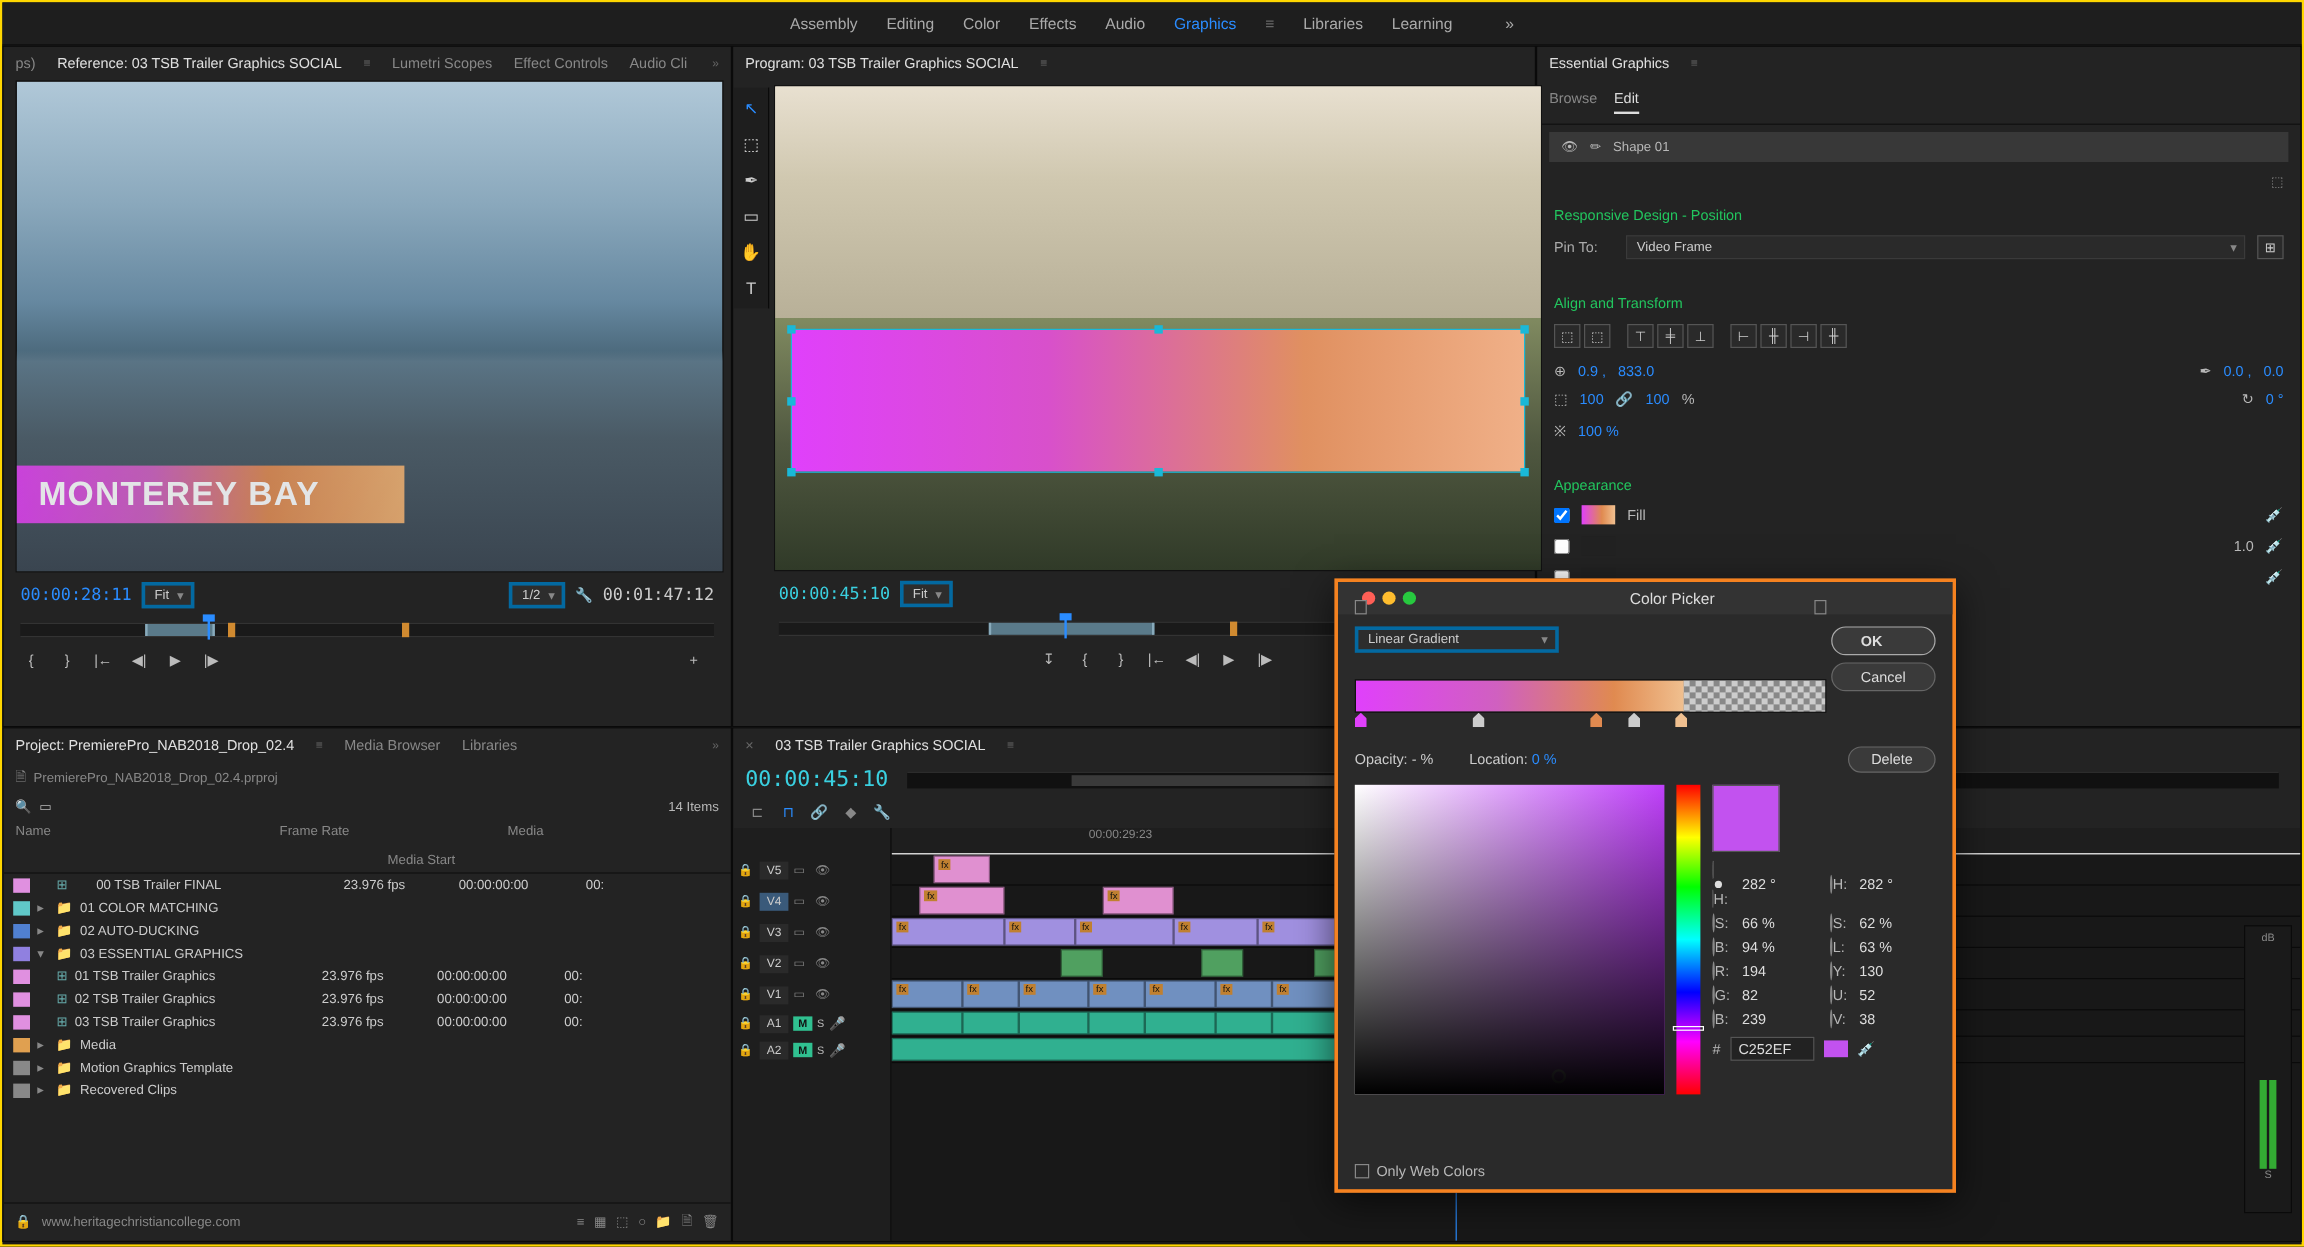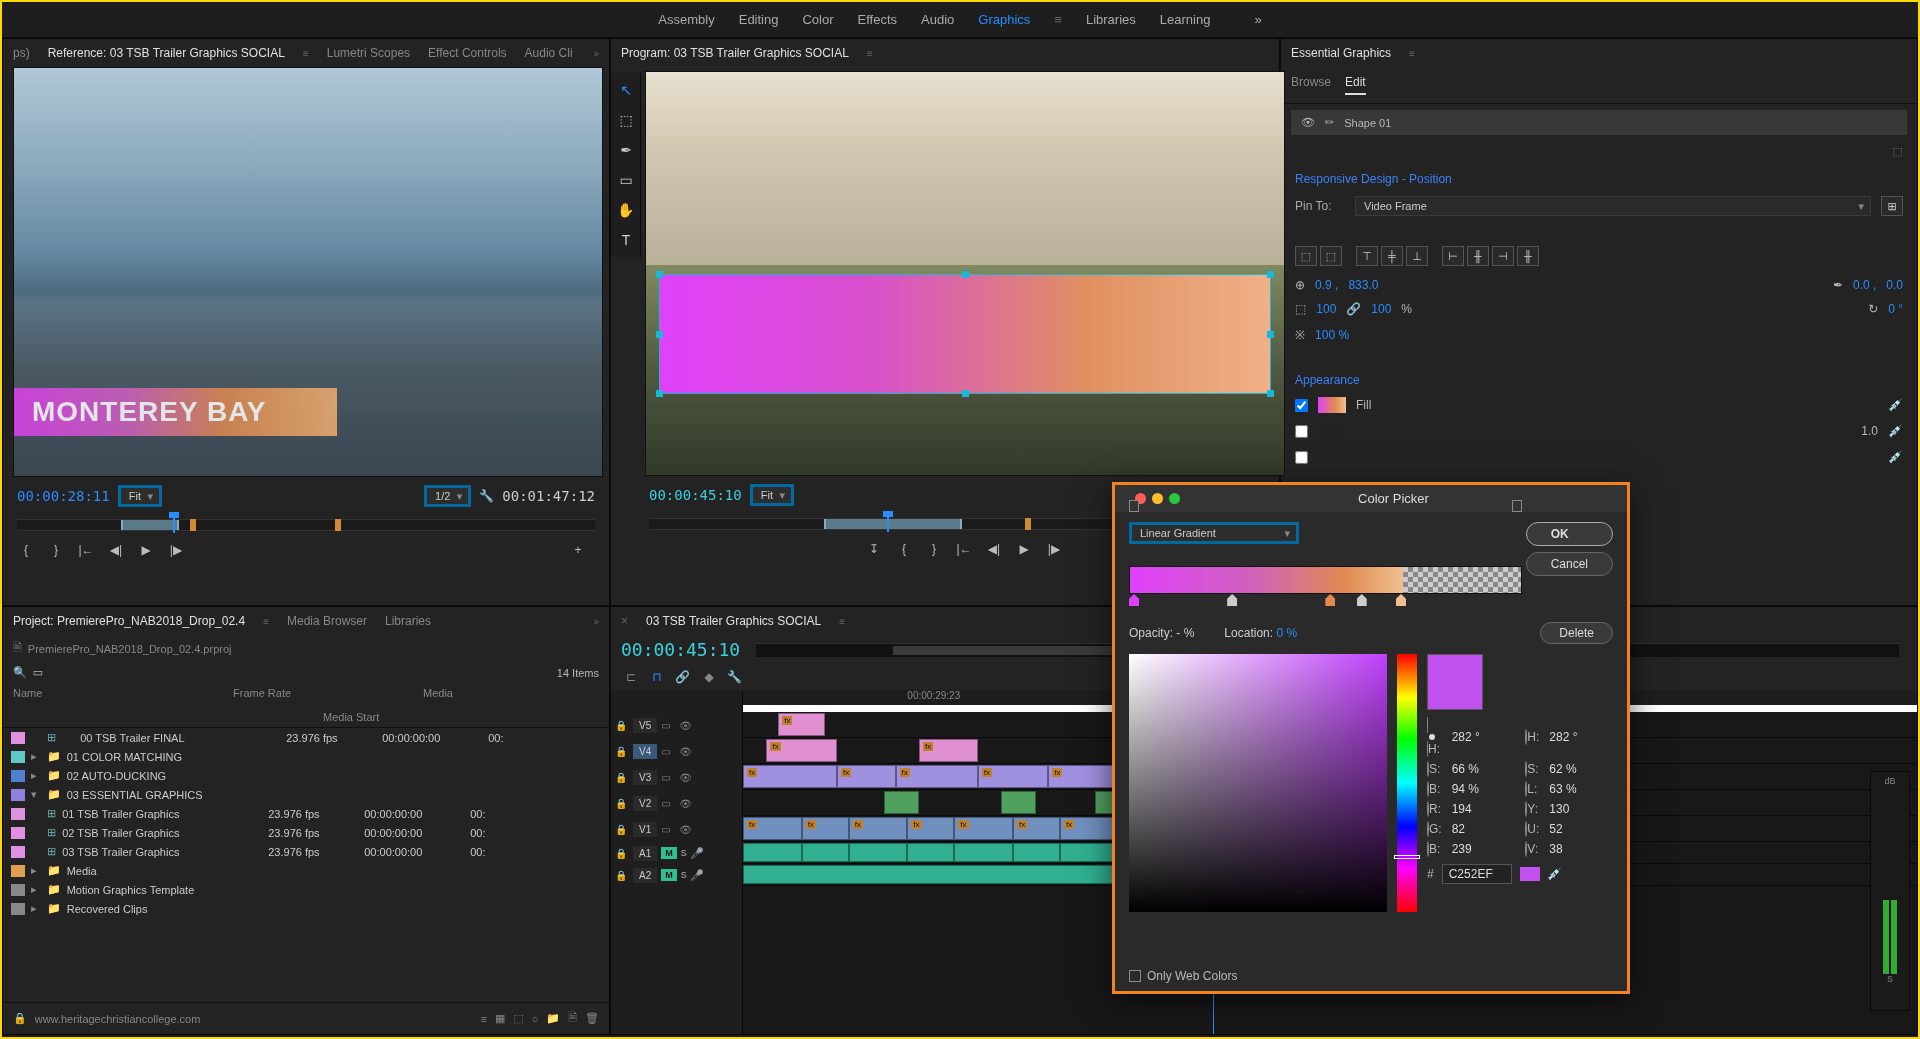--- a/index.html
+++ b/index.html
@@ -59,21 +59,21 @@
 .program-video .sel-rect .h-tm{top:-4px;left:50%;margin-left:-3px;} .program-video .sel-rect .h-bm{bottom:-4px;left:50%;margin-left:-3px;}
 .program-video .sel-rect .h-ml{top:50%;left:-4px;margin-top:-3px;} .program-video .sel-rect .h-mr{top:50%;right:-4px;margin-top:-3px;}
 
 
 .eg-panel { background: #232323; display: flex; flex-direction: column; }
 .eg-tabs { display: flex; gap: 14px; padding: 8px 10px; border-bottom: 1px solid #111; font-size:12px;}
 .eg-tabs span { color: #888; cursor: pointer; }
 .eg-tabs span.active { color: #ddd; border-bottom: 2px solid #ddd; padding-bottom: 4px; }
 .eg-layer-row { display: flex; align-items: center; gap: 10px; background: #383838; padding: 6px 10px; margin: 6px 10px; }
 .eg-section { padding: 10px 14px; }
-.eg-section h4 { color: #3b82f6; font-size: 12px; font-weight: normal; margin-bottom: 10px; }
+.eg-section h4 { color: #22c55e; font-size: 12px; font-weight: normal; margin-bottom: 10px; }
 .eg-row { display: flex; align-items: center; gap: 10px; margin-bottom: 10px; font-size:12px; }
 .eg-row label { color: #aaa; min-width: 50px; }
 .eg-dd { background: #2a2a2a; border: 1px solid #3a3a3a; padding: 3px 8px; flex: 1; color: #ccc; }
 .icon-btn { width: 22px; height: 20px; border: 1px solid #555; display: flex; align-items: center; justify-content: center; color: #ccc; cursor:pointer; font-size:11px; background:#2a2a2a; }
 .align-row { display: flex; gap: 3px; margin-bottom: 12px; }
 .val-blue { color: #2a8cff; font-size: 12px; }
 .swatch { width: 28px; height: 16px; display: inline-block; }
 .fill-swatch { background: linear-gradient(90deg, #e040fb 0%, #e08a50 60%, #f0c090 100%); }
 .eyedrop { color: #ccc; cursor: pointer; }
 
@@ -105,21 +105,21 @@
 .tl-body { display: flex; flex: 1; }
 .track-heads { width: 132px; background: #1e1e1e; border-right:1px solid #0a0a0a; padding-top: 22px; }
 .track-row { display: flex; align-items: center; gap: 4px; padding: 2px 4px; height: 26px; }
 .track-row.audio { height: 22px; }
 .track-row .lock { color:#888; width:14px; font-size:10px; }
 .track-row .tname { background:#2a2a2a; padding:2px 6px; font-size:10px; color:#ccc; min-width:24px; text-align:center;}
 .track-row .tname.sel { background:#3a5a7a; }
 .track-row .tog { color:#888; width:14px; font-size:10px; }
 .track-row .mute { background:#30c090; color:#111; font-size:9px; padding:1px 4px; font-weight:bold;}
 .tl-canvas { flex:1; background:#181818; position:relative; overflow:hidden; }
-.tl-ruler { height:22px; background:#1e1e1e; border-bottom:7px solid #ffffff; display:flex; font-size:10px; color:#888; position:relative;}
+.tl-ruler { height:22px; background:#1e1e1e; border-bottom:1px solid #ffffff; display:flex; font-size:10px; color:#888; position:relative;}
 .tl-ruler span { position:absolute; }
 .tl-playhead { position:absolute; top:0; bottom:0; width:1px; background:#2a8cff; z-index:10; }
 .tl-playhead::before{ content:""; position:absolute; top:0; left:-5px; width:11px; height:10px; background:#2a8cff; clip-path:polygon(0 0,100% 0,50% 100%);}
 .track-lane { height:26px; border-bottom:1px solid #0a0a0a; position:relative; }
 .track-lane.audio{height:22px;}
 .clip { position:absolute; top:1px; bottom:1px; border:1px solid rgba(0,0,0,0.4); font-size:9px; color:#fff; overflow:hidden; padding:1px 3px;}
 .clip.pink{background:#e090d0;} .clip.violet{background:#a090e0;} .clip.blue{background:#7090c0;} .clip.green{background:#50a060;} .clip.aud{background:#30b090;}
 .clip.fx::before{content:"fx"; background:#c08030; color:#111; font-size:8px; padding:0 2px; margin-right:2px;}
 .tl-scrub { height:14px; background:#111; position:relative; border-top:1px solid #333;}
 .tl-scrub .range{position:absolute; left:12%; width:60%; top:2px; bottom:2px; background:#3a3a3a;}
@@ -290,20 +290,21 @@
   <div style="text-align:right;padding:4px 14px;"><span style="color:#888;">⬚</span></div>
   <div class="eg-section">
     <h4>Responsive Design - Position</h4>
     <div class="eg-row">
       <label>Pin To:</label>
       <div class="eg-dd dropdown">Video Frame</div>
       <span class="icon-btn">⊞</span>
     </div>
   </div>
   <div class="eg-section">
+    <h4>Align and Transform</h4>
     <div class="align-row">
       <span class="icon-btn">⬚</span>
       <span class="icon-btn">⬚</span>
       <span style="width:8px;"></span>
       <span class="icon-btn">⊤</span>
       <span class="icon-btn">╪</span>
       <span class="icon-btn">⊥</span>
       <span style="width:8px;"></span>
       <span class="icon-btn">⊢</span>
       <span class="icon-btn">╫</span>

